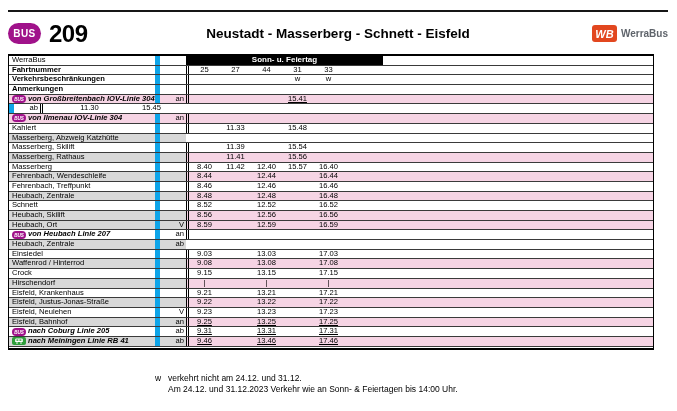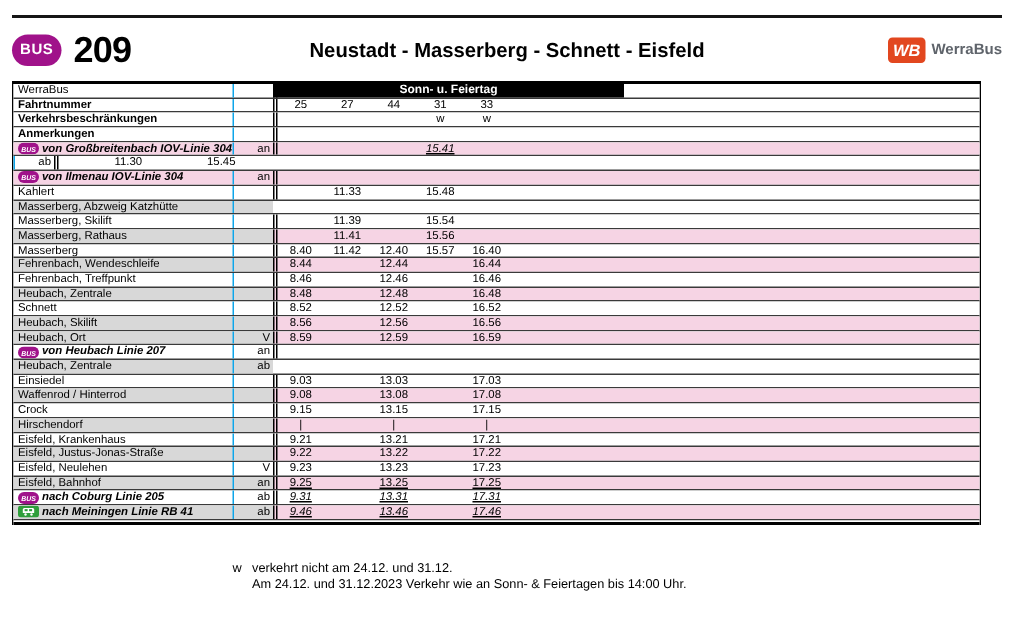--- a/index.html
+++ b/index.html
@@ -15,31 +15,31 @@
   .route-title{position:absolute;left:50%;transform:translateX(-50%);font-size:13.5px;font-weight:700;white-space:nowrap;}
   .route-title .heavy{font-weight:800;}
   .wb-logo{margin-left:auto;display:flex;align-items:center;gap:4px;}
   .wb-mark{width:25px;height:17px;background:var(--red);border-radius:3px;color:#fff;
     font-style:italic;font-weight:800;font-size:11px;display:flex;align-items:center;justify-content:center;margin-left:32px;}
   .wb-name{font-size:10px;font-weight:700;color:#5f646b;}
 
   .timetable{position:absolute;left:8px;top:54px;width:644px;border-left:1px solid #000;border-right:1px solid #000;border-top:2px solid #000;}
   .row{display:flex;height:8.7px;border-bottom:1px solid #3a3a3a;font-size:7.6px;line-height:8.6px;background:#fff;}
   .label{flex:0 0 143px;padding-left:3px;white-space:nowrap;overflow:hidden;display:flex;align-items:center;gap:2px;}
-  .marker{flex:0 0 24px;border-left:1px solid #0ea5e9;text-align:right;padding-right:2px;}
+  .marker{flex:0 0 24px;border-left:5px solid #0ea5e9;text-align:right;padding-right:2px;}
   .values{flex:1;border-left:3px double #000;position:relative;display:flex;}
   .vc{width:31px;text-align:center;white-space:nowrap;}
   .bold .label,.bold .marker,.v-bold{font-weight:400;}
   .conn .label{font-style:italic;font-weight:700;}
-  .v-italic{font-style:italic;}
+  .v-italic{}
   .v-ul{text-decoration:underline;text-underline-offset:1px;}
   .shade-std .label,.shade-std .marker{background:var(--gray);}
   .shade-std .values{background:var(--pink);}
   .shade-full .label,.shade-full .marker,.shade-full .values{background:var(--pink);}
-  .band{position:absolute;left:-3px;top:0;bottom:0;width:234px;background:#000;color:#fff;
+  .band{position:absolute;left:-3px;top:0;bottom:0;width:197px;background:#000;color:#fff;
     font-weight:700;font-size:8px;display:flex;align-items:center;justify-content:center;}
   .meta .label{font-weight:700;}
   .ic{flex:0 0 auto;display:inline-flex;align-items:center;}
   .bottom-strip{height:1px;background:#fff;border-bottom:2px solid #000;}
   .footnotes{position:absolute;left:155px;top:373px;font-size:8.5px;line-height:11px;}
   .fn{display:flex;}
   .fn-sym{flex:0 0 13px;}
 </style>
 </head>
 <body>

